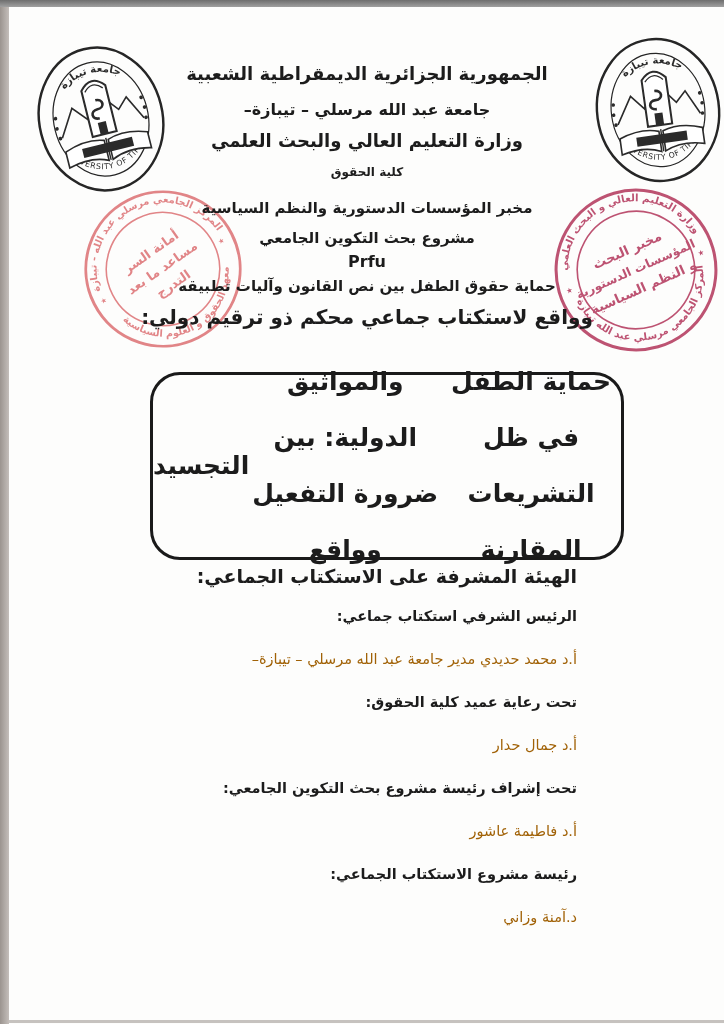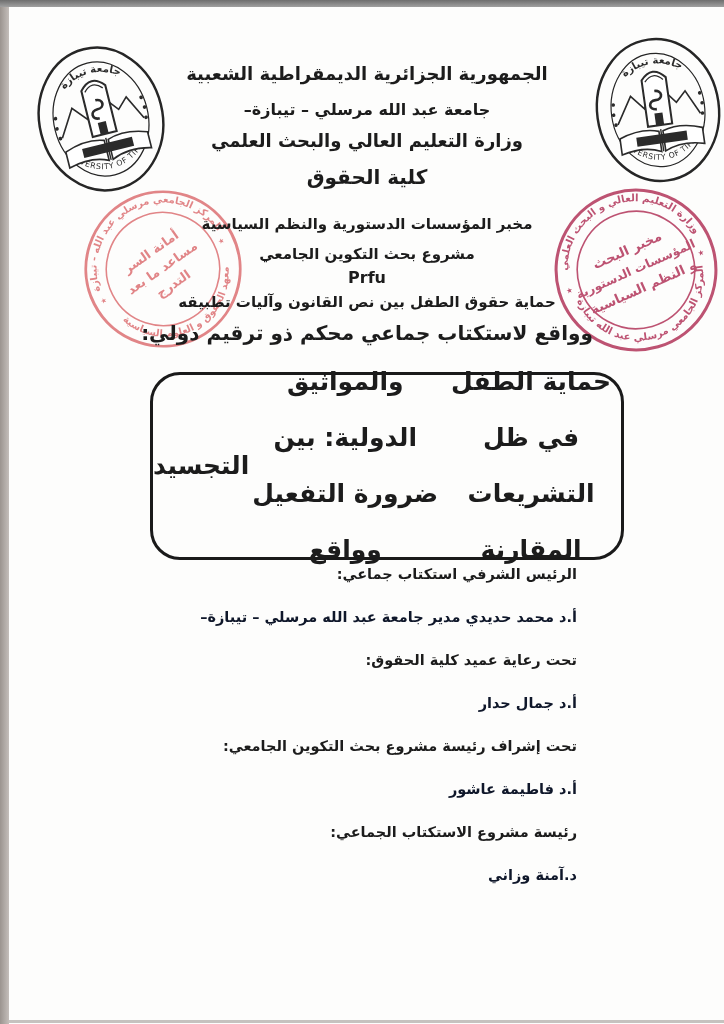--- a/index.html
+++ b/index.html
@@ -14,41 +14,41 @@
   .edge-left{position:absolute;top:7px;left:0;width:9px;height:1017px;
     background:linear-gradient(to right,#9b948f,#c4beba);}
   .edge-bottom{position:absolute;left:9px;bottom:1px;width:715px;height:3px;background:#c6c2bf;}
 
   
   .header{position:absolute;top:63px;left:112px;width:510px;text-align:center;direction:rtl;}
   .h-line{font-weight:bold;}
   .h1{font-size:18px;margin-bottom:16px;}
   .h2{font-size:18px;margin-bottom:14px;}
   .h3{font-size:16px;margin-bottom:11px;}
-  .h4{font-size:20px;margin-bottom:26px;}
+  .h4{font-size:12px;margin-bottom:20px;}
   .h5{font-size:15px;margin-bottom:12px;}
   .h6{font-size:15px;margin-bottom:5px;}
   .prfu{font-size:16px;font-weight:bold;direction:ltr;margin-bottom:6px;}
   .h8{font-size:15px;margin-bottom:10px;}
   .call{font-size:20px;font-weight:bold;}
 
   
   .title-box{
     position:absolute;top:372px;left:150px;width:468px;height:182px;
     border:3px solid #1a1a1a;border-radius:30px;direction:rtl;
     display:flex;justify-content:center;align-items:center;
     font-weight:bold;font-size:25px;line-height:56px;text-align:center;background:transparent;
   }
 
   
   .committee{position:absolute;top:563px;right:147px;width:440px;direction:rtl;text-align:right;}
   .committee .heading{font-size:19px;font-weight:bold;margin:0 0 16px 0;line-height:26px;}
   .committee p{margin:0 0 21px 0;font-size:14.5px;line-height:22px;}
   .committee .role{font-weight:bold;}
-  .committee .name{font-weight:bold;color:#0f172a;}
+  .committee .name{font-weight:normal;color:#a16207;}
   .committee .last-name{margin-top:11px;}
 
   
   .seal{position:absolute;color:#2b2b2b;}
   .seal-left{top:42px;left:32px;width:138px;height:154px;transform:rotate(-14deg);}
   .seal-right{top:30px;left:592px;width:132px;height:160px;transform:rotate(-8deg);}
   .stamp{position:absolute;mix-blend-mode:multiply;}
   .stamp-left{top:186px;left:80px;width:166px;height:166px;transform:rotate(-27deg);color:#dd6b6f;opacity:.82;}
   .stamp-right{top:184px;left:550px;width:172px;height:172px;transform:rotate(-16deg);color:#b84064;opacity:.9;}
   svg{display:block;width:100%;height:100%;}
@@ -176,20 +176,21 @@
   <div class="call">وواقع لاستكتاب جماعي محكم ذو ترقيم دولي:</div>
 </div>
 
 <div class="title-box">
   <div>حماية الطفل في ظل التشريعات المقارنة</div>
   <div>والمواثيق الدولية: بين ضرورة التفعيل وواقع</div>
   <div>التجسيد</div>
 </div>
 
 <div class="committee">
+  <div class="heading">الهيئة المشرفة على الاستكتاب الجماعي:</div>
 
   <p class="role">الرئيس الشرفي استكتاب جماعي:</p>
   <p class="name">أ.د محمد حديدي مدير جامعة عبد الله مرسلي – تيبازة–</p>
 
   <p class="role">تحت رعاية عميد كلية الحقوق:</p>
   <p class="name">أ.د جمال حدار</p>
 
   <p class="role">تحت إشراف رئيسة مشروع بحث التكوين الجامعي:</p>
   <p class="name">أ.د فاطيمة عاشور</p>
 

